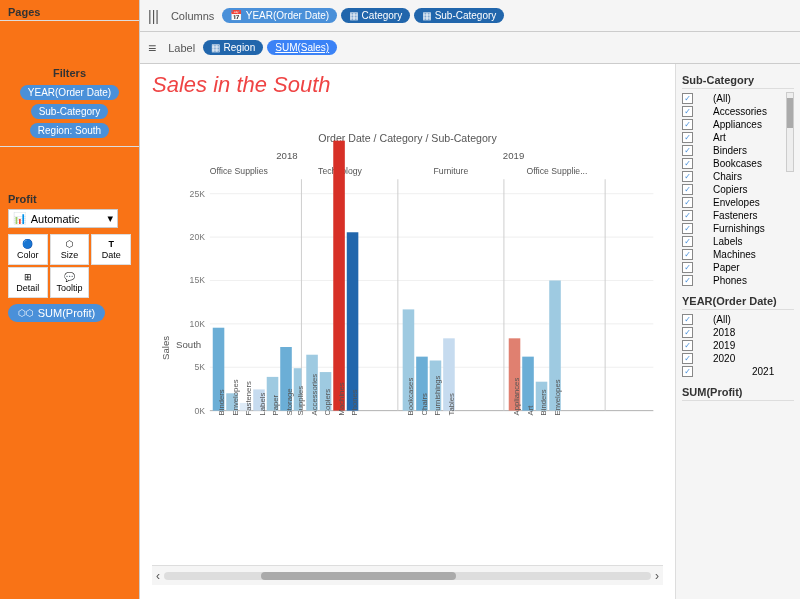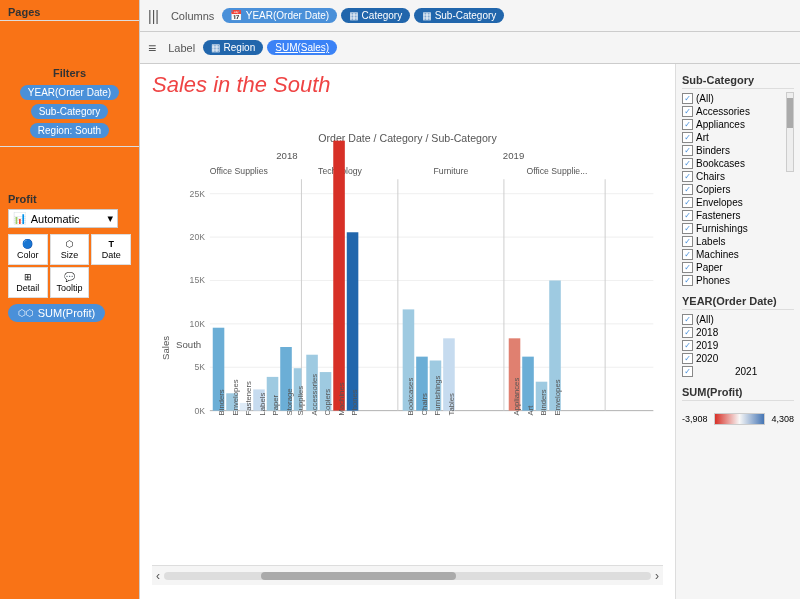--- a/index.html
+++ b/index.html
@@ -31,21 +31,21 @@
     .icon-cols { color: #555; font-size: 14px; margin-right: 4px; }
 
     
     .chart-area { flex: 1; display: flex; overflow: hidden; }
     .chart-content { flex: 1; padding: 8px 12px; overflow: hidden; position: relative; }
     .chart-title { font-size: 22px; color: #ef4444; margin-bottom: 4px; font-style: italic; }
 
     
     .right-panel { width: 125px; background: #f5f5f5; border-left: 1px solid #ddd; overflow-y: auto; font-size: 11px; padding: 6px; }
     .rp-section-title { font-weight: bold; font-size: 11px; color: #333; margin: 4px 0 3px 0; border-bottom: 1px solid #ddd; padding-bottom: 2px; }
-    .rp-item { display: flex; align-items: center; gap: 3px; padding: 1px 0; }
+    .rp-item { display: flex; align-items: center; gap: 20px; padding: 1px 0; }
     .cb { width: 11px; height: 11px; border: 1px solid #888; background: white; display: inline-flex; align-items: center; justify-content: center; font-size: 8px; color: #4a90d9; flex-shrink: 0; }
     .cb.checked::after { content: '✓'; }
 
     
     .color-legend { height: 30px; position: relative; display: flex; align-items: center; gap: 6px; font-size: 10px; margin-top: 2px; }
     .gradient-bar { width: 80px; height: 12px; background: linear-gradient(to right, #d73027, #f7f7f7, #4575b4); border: 1px solid #ccc; }
 
     
     .scroll-bar-area { height: 20px; background: #f5f5f5; border-top: 1px solid #ddd; display: flex; align-items: center; padding: 0 4px; gap: 4px; }
     .scroll-arrow { cursor: pointer; font-size: 12px; color: #555; }
@@ -375,20 +375,15 @@
             <div class="cb checked"></div>
             <span style="font-size:10px;">2020</span>
           </div>
           <div class="rp-item">
             <div class="cb checked"></div>
             <span style="font-size:10px;margin-left:39px;">2021</span>
           </div>
         </div>
 
       <div class="rp-section-title" style="margin-top:8px;">SUM(Profit)</div>
-      <div class="color-legend">
-        <span style="font-size:9px;">-3,908</span>
-        <div class="gradient-bar"></div>
-        <span style="font-size:9px;">4,308</span>
-      </div>
     </div>
   </div>
 </div>
 
 </body></html>

